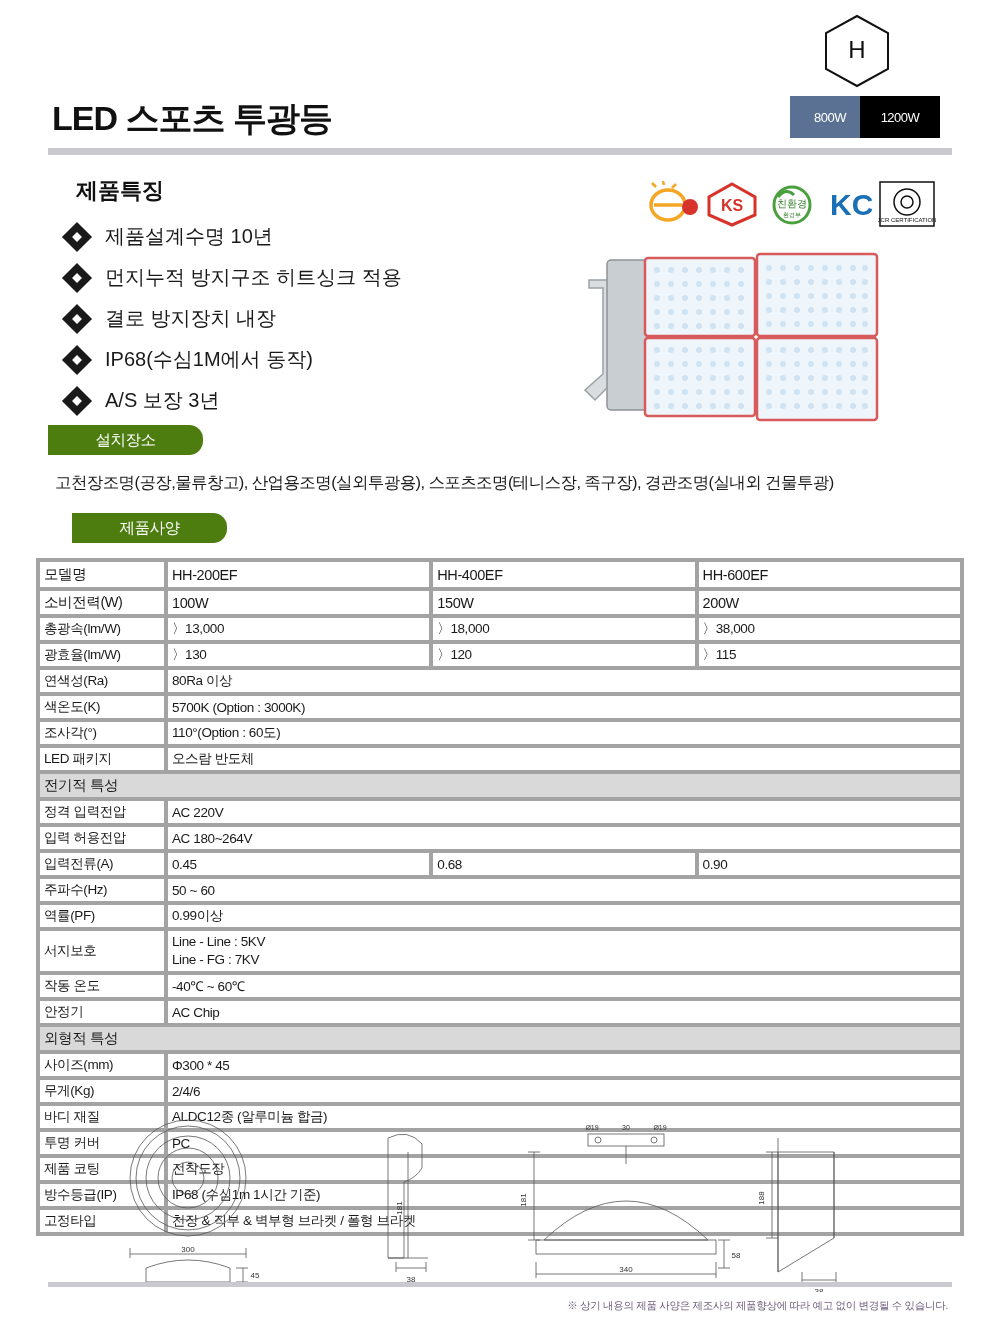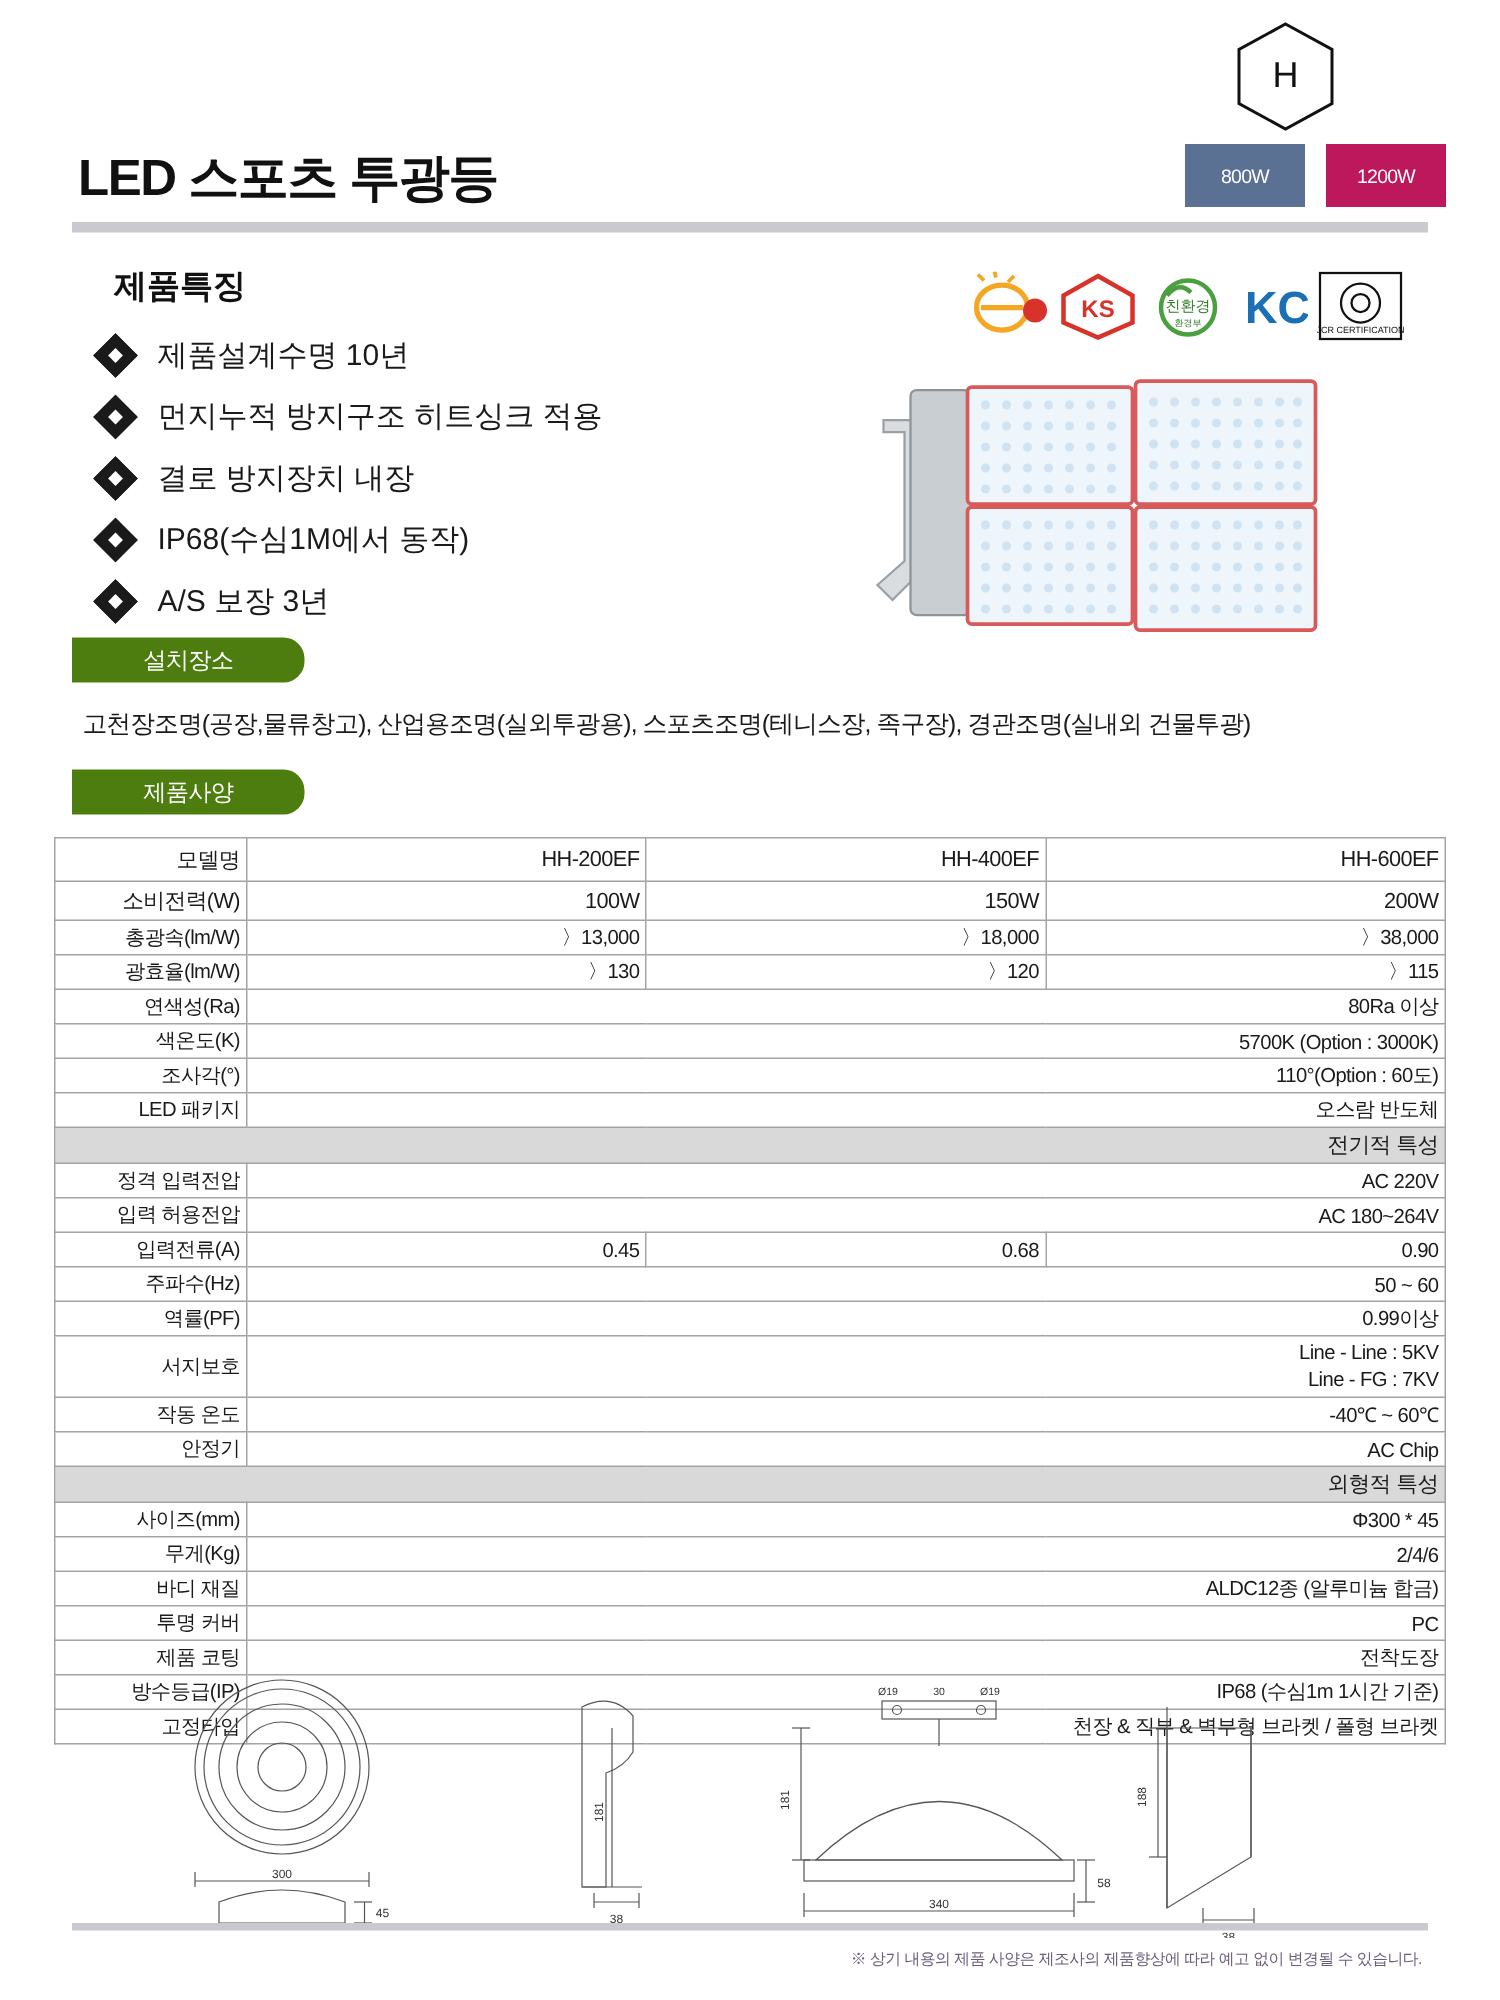--- a/index.html
+++ b/index.html
@@ -45,21 +45,21 @@
     position:absolute;
     top:96px;
     width:80px; height:42px;
     background:#5b7193;
     color:#fff;
     font-size:13px;
     display:flex; align-items:center; justify-content:center;
     letter-spacing:-0.5px;
   }
   .watt-box.w1 { right:130px; }
-  .watt-box.w2 { right:36px; background:#be185d; }
+  .watt-box.w2 { right:60px; background:#000000; }
 
   
   .features-title {
     position:absolute; left:76px; top:176px;
     font-size:22px; font-weight:bold; color:#111;
   }
   .feature-list {
     position:absolute; left:66px; top:216px;
     width:470px;
   }
@@ -111,38 +111,38 @@
     left:48px;
     width:155px; height:30px;
     background:#4d7c0f;
     border-radius:0 14px 14px 0;
     color:#fff;
     font-size:15.5px;
     display:flex; align-items:center; justify-content:center;
     letter-spacing:-0.5px;
   }
   .sec-bar.install { top:425px; }
-  .sec-bar.spec { top:513px; }
+  .sec-bar.spec { top:513px;margin-left:24px; }
 
   .install-text {
     position:absolute; left:55px; top:472px;
     font-size:16.5px; letter-spacing:-0.6px;
   }
 
   
   table.spec {
     position:absolute;
     left:36px; top:558px;
     width:928px;
     border-collapse:collapse;
     font-size:13.5px;
   }
   table.spec td {
-    border:1px solid #a3a3a3;
-    text-align:right;
+    border:4px solid #a3a3a3;
+    text-align:left;
     padding:2px 4px;
     height:21px;
     letter-spacing:-0.4px;
   }
   td.label {
     width:128px;
     background:#fff;
     font-weight:normal;
   }
   tr.head td { height:29px; font-size:14.5px; }

